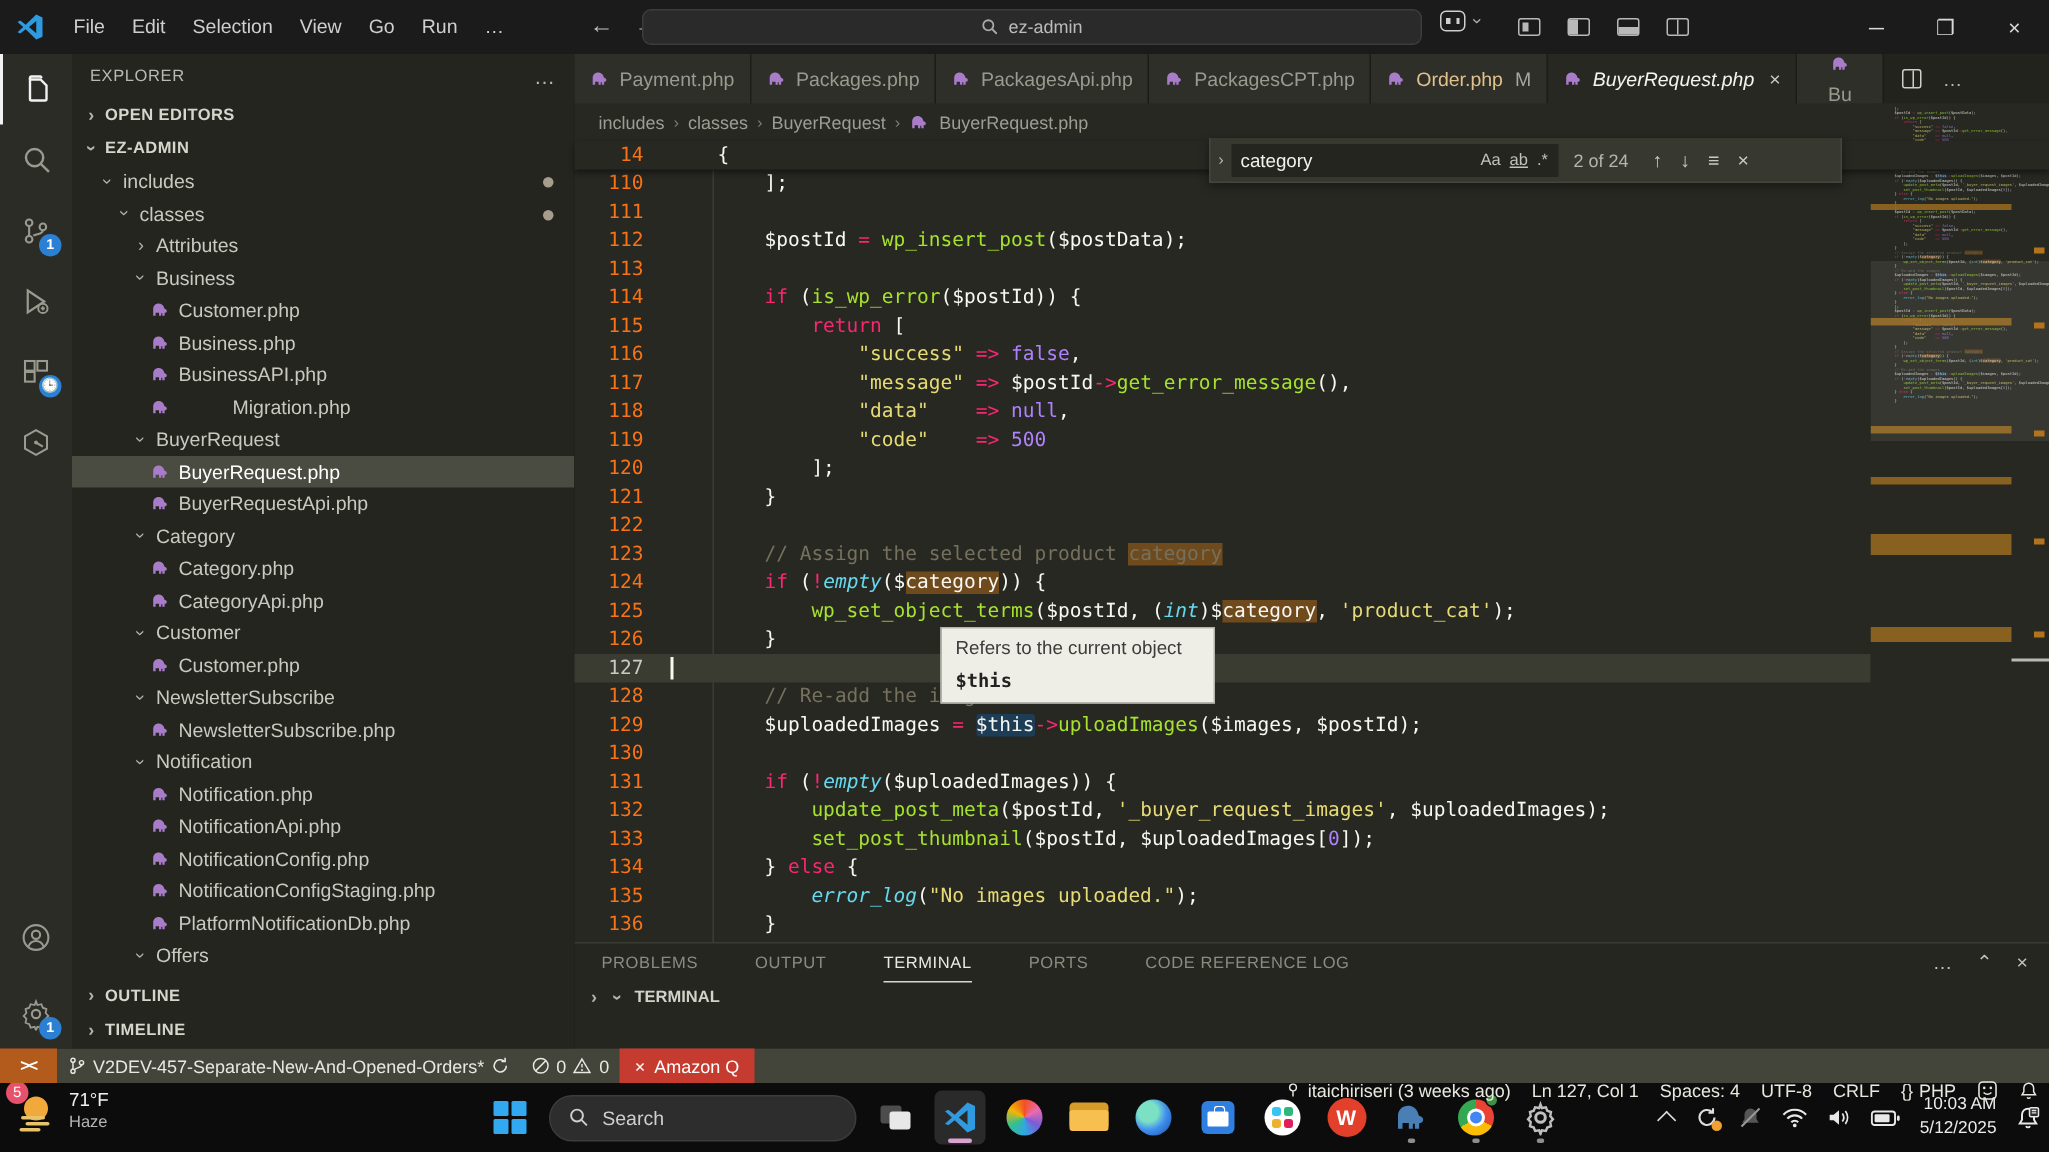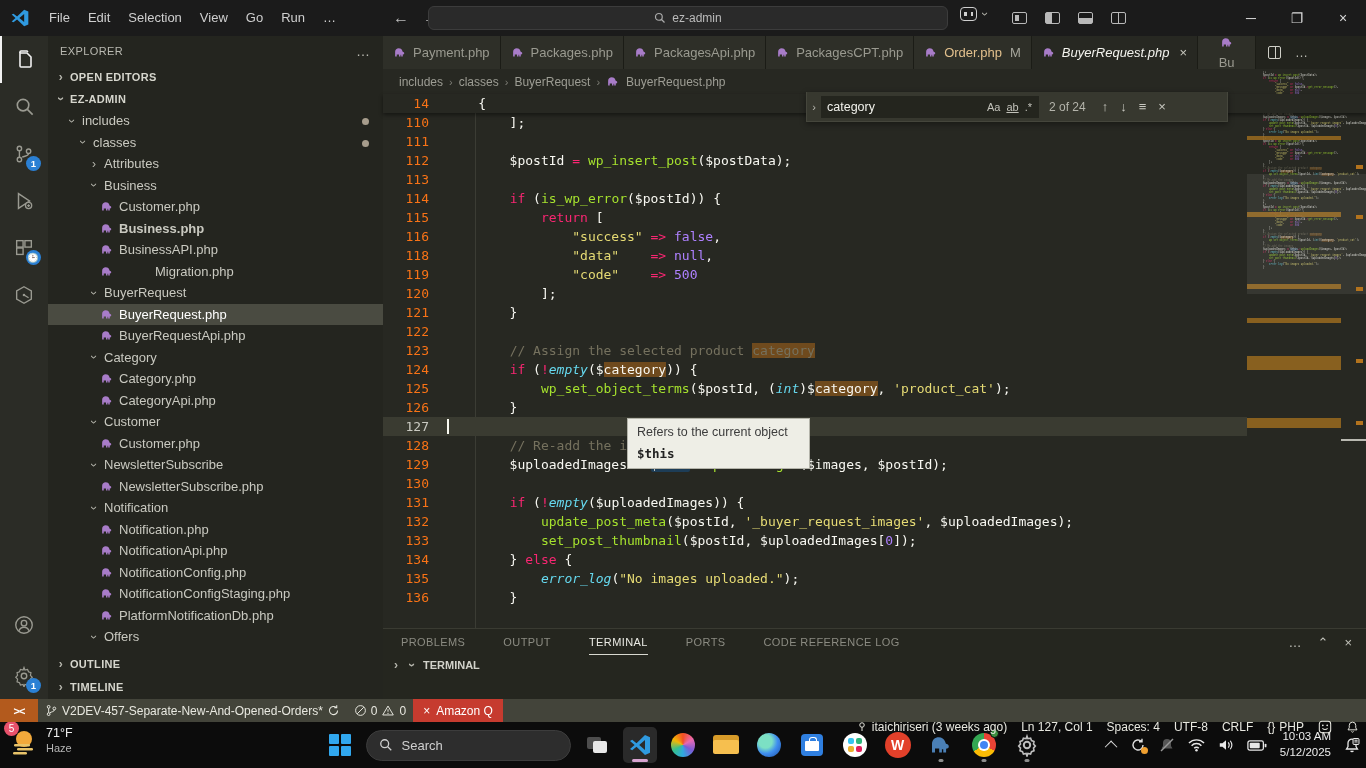--- a/index.html
+++ b/index.html
@@ -297,21 +297,21 @@
       <div class="tree-row" style="padding-left: 41px;">
         <span class="chev open">›</span>
         <span>Business</span>
       </div>
       <div class="tree-row" style="padding-left: 52px;">
         <svg class="ele" width="14" height="13" viewBox="0 0 16 16">
           <path fill="#a87cc8" d="M2 13V7.2C2 4.6 4 2.8 6.5 2.8c2 0 3.6 1.1 4.2 2.8l.6 1.6c.9.1 1.9.7 1.9 1.8 0 .7-.5 1.3-1.2 1.4l-.6.1V13h-1.9v-2.2H8.6V13H6.8v-2.6H4V13z"></path>
         </svg>
         <span>Customer.php</span>
       </div>
-      <div class="tree-row" style="padding-left: 52px; font-weight: bold;">
+      <div class="tree-row" style="padding-left: 52px;">
         <svg class="ele" width="14" height="13" viewBox="0 0 16 16">
           <path fill="#a87cc8" d="M2 13V7.2C2 4.6 4 2.8 6.5 2.8c2 0 3.6 1.1 4.2 2.8l.6 1.6c.9.1 1.9.7 1.9 1.8 0 .7-.5 1.3-1.2 1.4l-.6.1V13h-1.9v-2.2H8.6V13H6.8v-2.6H4V13z"></path>
         </svg>
         <span>Business.php</span>
       </div>
       <div class="tree-row" style="padding-left: 52px;">
         <svg class="ele" width="14" height="13" viewBox="0 0 16 16">
           <path fill="#a87cc8" d="M2 13V7.2C2 4.6 4 2.8 6.5 2.8c2 0 3.6 1.1 4.2 2.8l.6 1.6c.9.1 1.9.7 1.9 1.8 0 .7-.5 1.3-1.2 1.4l-.6.1V13h-1.9v-2.2H8.6V13H6.8v-2.6H4V13z"></path>
         </svg>
         <span>BusinessAPI.php</span>
@@ -492,20 +492,21 @@
         <div class="crow"><span class="gut">14</span><span class="ctext"><span class="tk-pl">    {</span></span></div>
       </div>
     <div id="code-lines">
         <div class="crow"><span class="gut">110</span><span class="ctext"><span class="tk-pl">        ];</span></span></div>
         <div class="crow"><span class="gut">111</span><span class="ctext"></span></div>
         <div class="crow"><span class="gut">112</span><span class="ctext"><span class="tk-pl">        $postId </span><span class="tk-kw">=</span><span class="tk-pl"> </span><span class="tk-fn">wp_insert_post</span><span class="tk-pl">(</span><span class="tk-pl">$postData</span><span class="tk-pl">);</span></span></div>
         <div class="crow"><span class="gut">113</span><span class="ctext"></span></div>
         <div class="crow"><span class="gut">114</span><span class="ctext"><span class="tk-pl">        </span><span class="tk-kw">if</span><span class="tk-pl"> (</span><span class="tk-fn">is_wp_error</span><span class="tk-pl">(</span><span class="tk-pl">$postId</span><span class="tk-pl">)) {</span></span></div>
         <div class="crow"><span class="gut">115</span><span class="ctext"><span class="tk-pl">            </span><span class="tk-kw">return</span><span class="tk-pl"> [</span></span></div>
         <div class="crow"><span class="gut">116</span><span class="ctext"><span class="tk-pl">                </span><span class="tk-str">"success"</span><span class="tk-pl"> </span><span class="tk-kw">=&gt;</span><span class="tk-pl"> </span><span class="tk-const">false</span><span class="tk-pl">,</span></span></div>
+        <div class="crow"><span class="gut">117</span><span class="ctext"><span class="tk-pl">                </span><span class="tk-str">"message"</span><span class="tk-pl"> </span><span class="tk-kw">=&gt;</span><span class="tk-pl"> </span><span class="tk-pl">$postId</span><span class="tk-kw">-&gt;</span><span class="tk-fn">get_error_message</span><span class="tk-pl">(),</span></span></div>
         <div class="crow"><span class="gut">118</span><span class="ctext"><span class="tk-pl">                </span><span class="tk-str">"data"</span><span class="tk-pl">    </span><span class="tk-kw">=&gt;</span><span class="tk-pl"> </span><span class="tk-const">null</span><span class="tk-pl">,</span></span></div>
         <div class="crow"><span class="gut">119</span><span class="ctext"><span class="tk-pl">                </span><span class="tk-str">"code"</span><span class="tk-pl">    </span><span class="tk-kw">=&gt;</span><span class="tk-pl"> </span><span class="tk-const">500</span></span></div>
         <div class="crow"><span class="gut">120</span><span class="ctext"><span class="tk-pl">            ];</span></span></div>
         <div class="crow"><span class="gut">121</span><span class="ctext"><span class="tk-pl">        }</span></span></div>
         <div class="crow"><span class="gut">122</span><span class="ctext"></span></div>
         <div class="crow"><span class="gut">123</span><span class="ctext"><span class="tk-pl">        </span><span class="tk-cm">// Assign the selected product </span><span class="tk-cm tk-hl">category</span></span></div>
         <div class="crow"><span class="gut">124</span><span class="ctext"><span class="tk-pl">        </span><span class="tk-kw">if</span><span class="tk-pl"> (</span><span class="tk-kw">!</span><span class="tk-bi">empty</span><span class="tk-pl">(</span><span class="tk-pl">$</span><span class="tk-pl tk-hl">category</span><span class="tk-pl">)) {</span></span></div>
         <div class="crow"><span class="gut">125</span><span class="ctext"><span class="tk-pl">            </span><span class="tk-fn">wp_set_object_terms</span><span class="tk-pl">(</span><span class="tk-pl">$postId</span><span class="tk-pl">, (</span><span class="tk-bi">int</span><span class="tk-pl">)</span><span class="tk-pl">$</span><span class="tk-pl tk-hl">category</span><span class="tk-pl">, </span><span class="tk-str">'product_cat'</span><span class="tk-pl">);</span></span></div>
         <div class="crow"><span class="gut">126</span><span class="ctext"><span class="tk-pl">        }</span></span></div>
         <div class="crow cur"><span class="gut">127</span><span class="ctext"></span><span class="cursor"></span></div>

